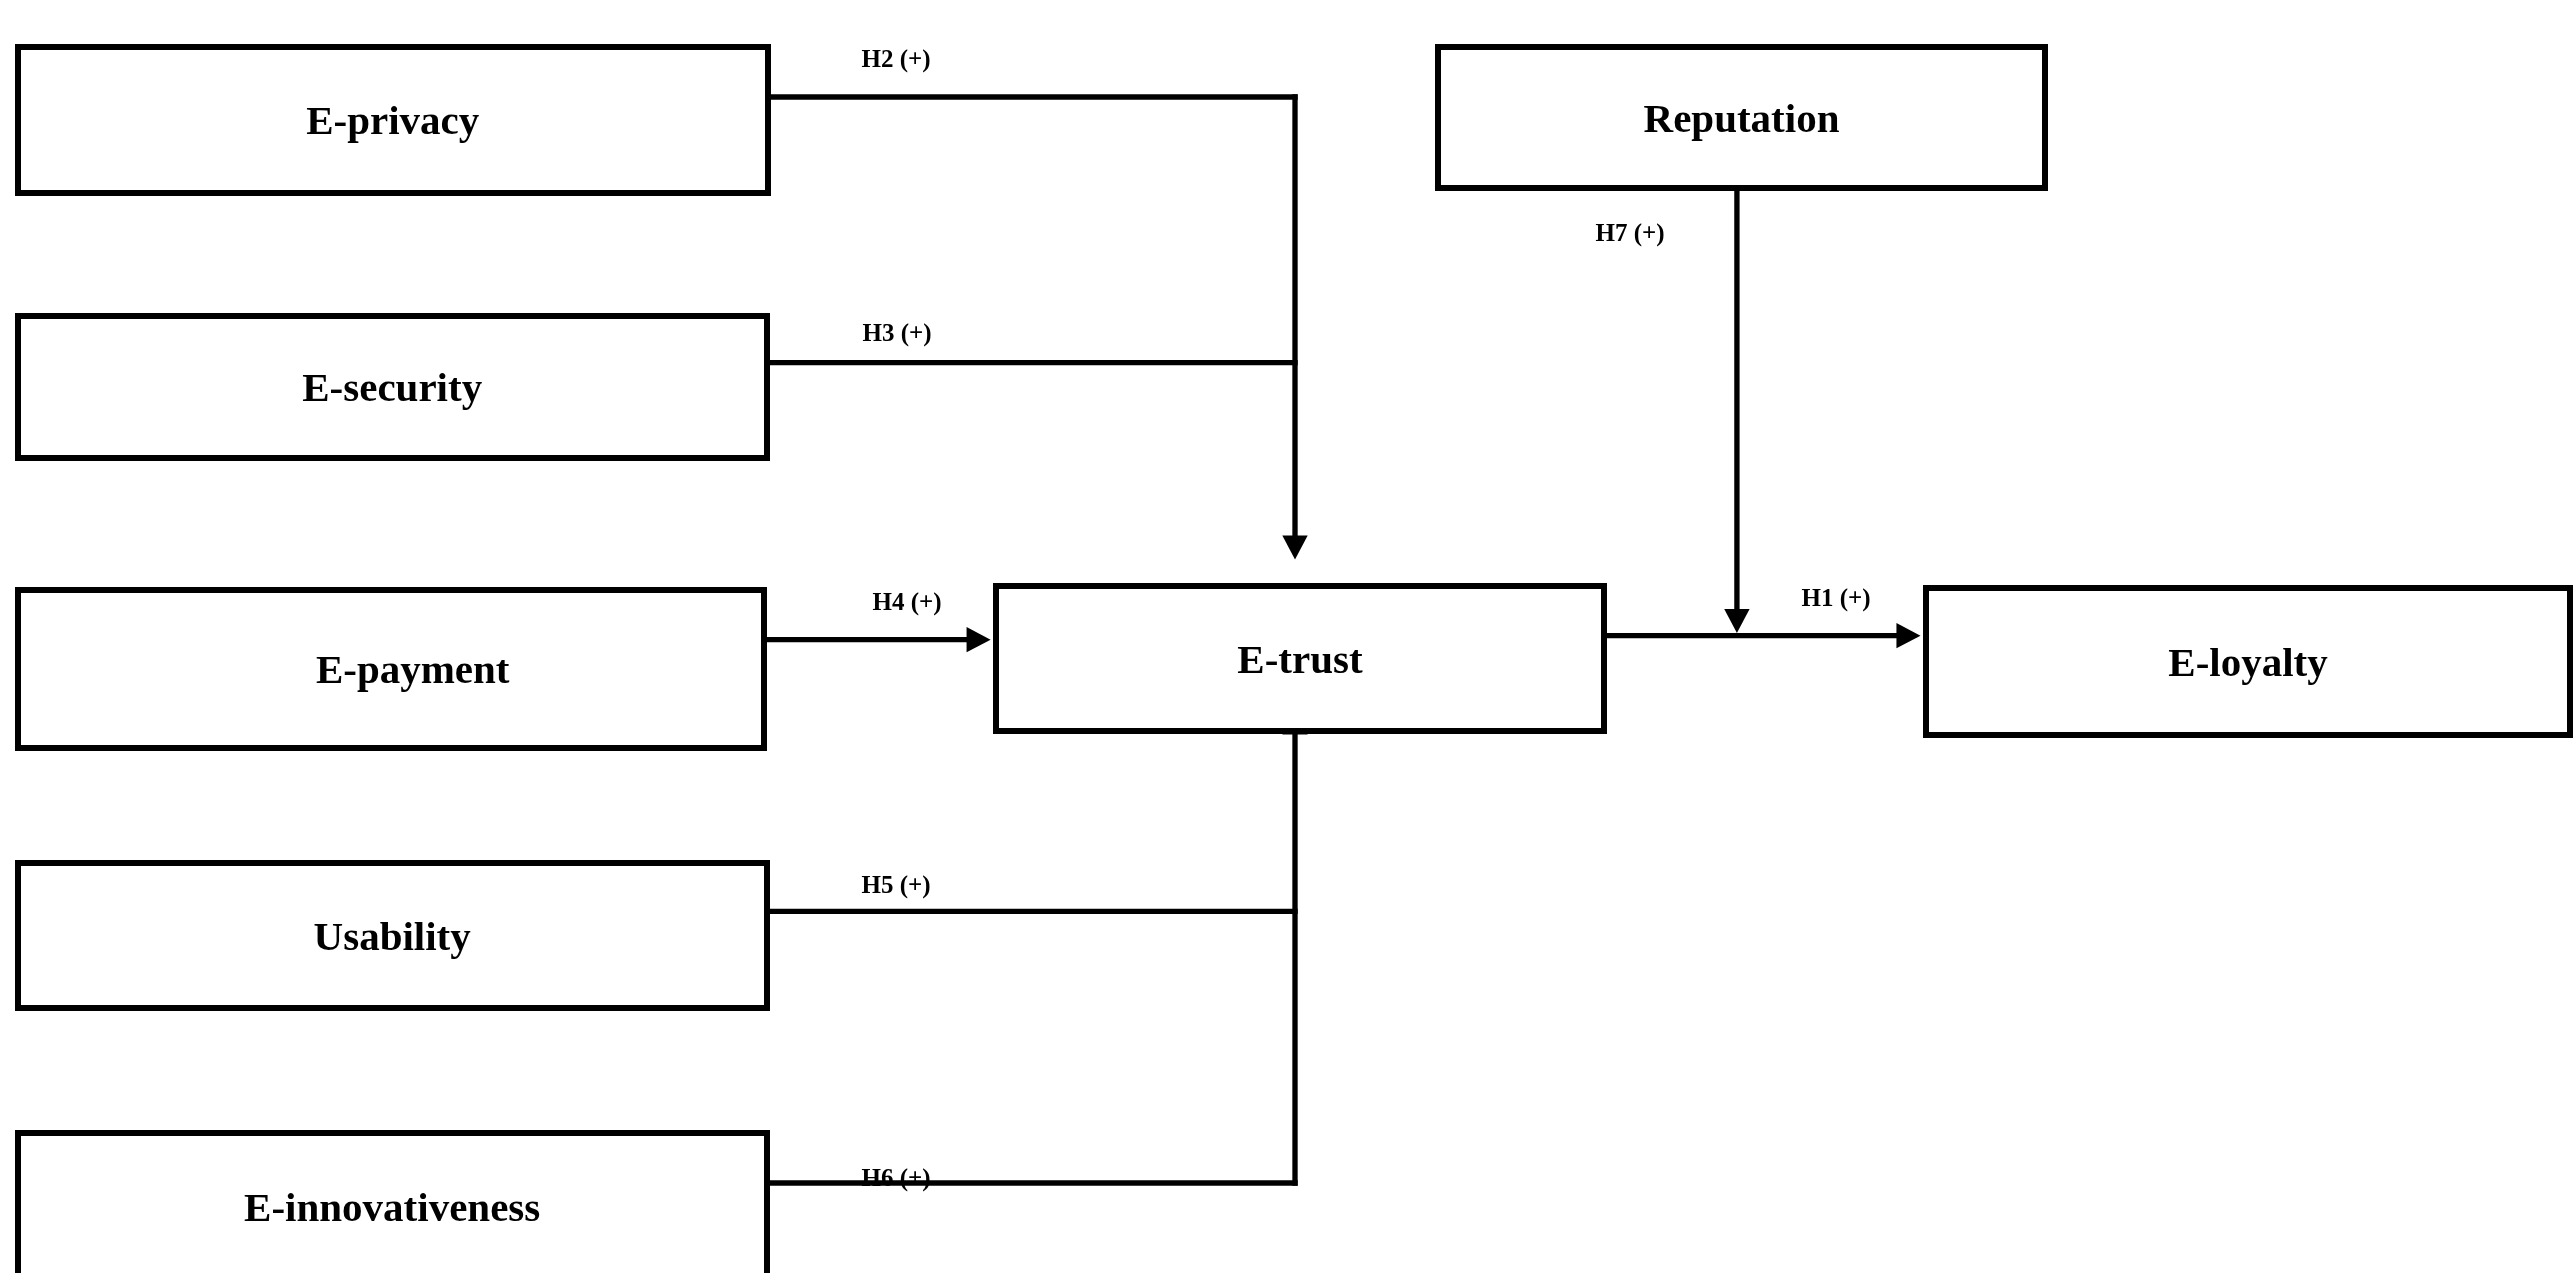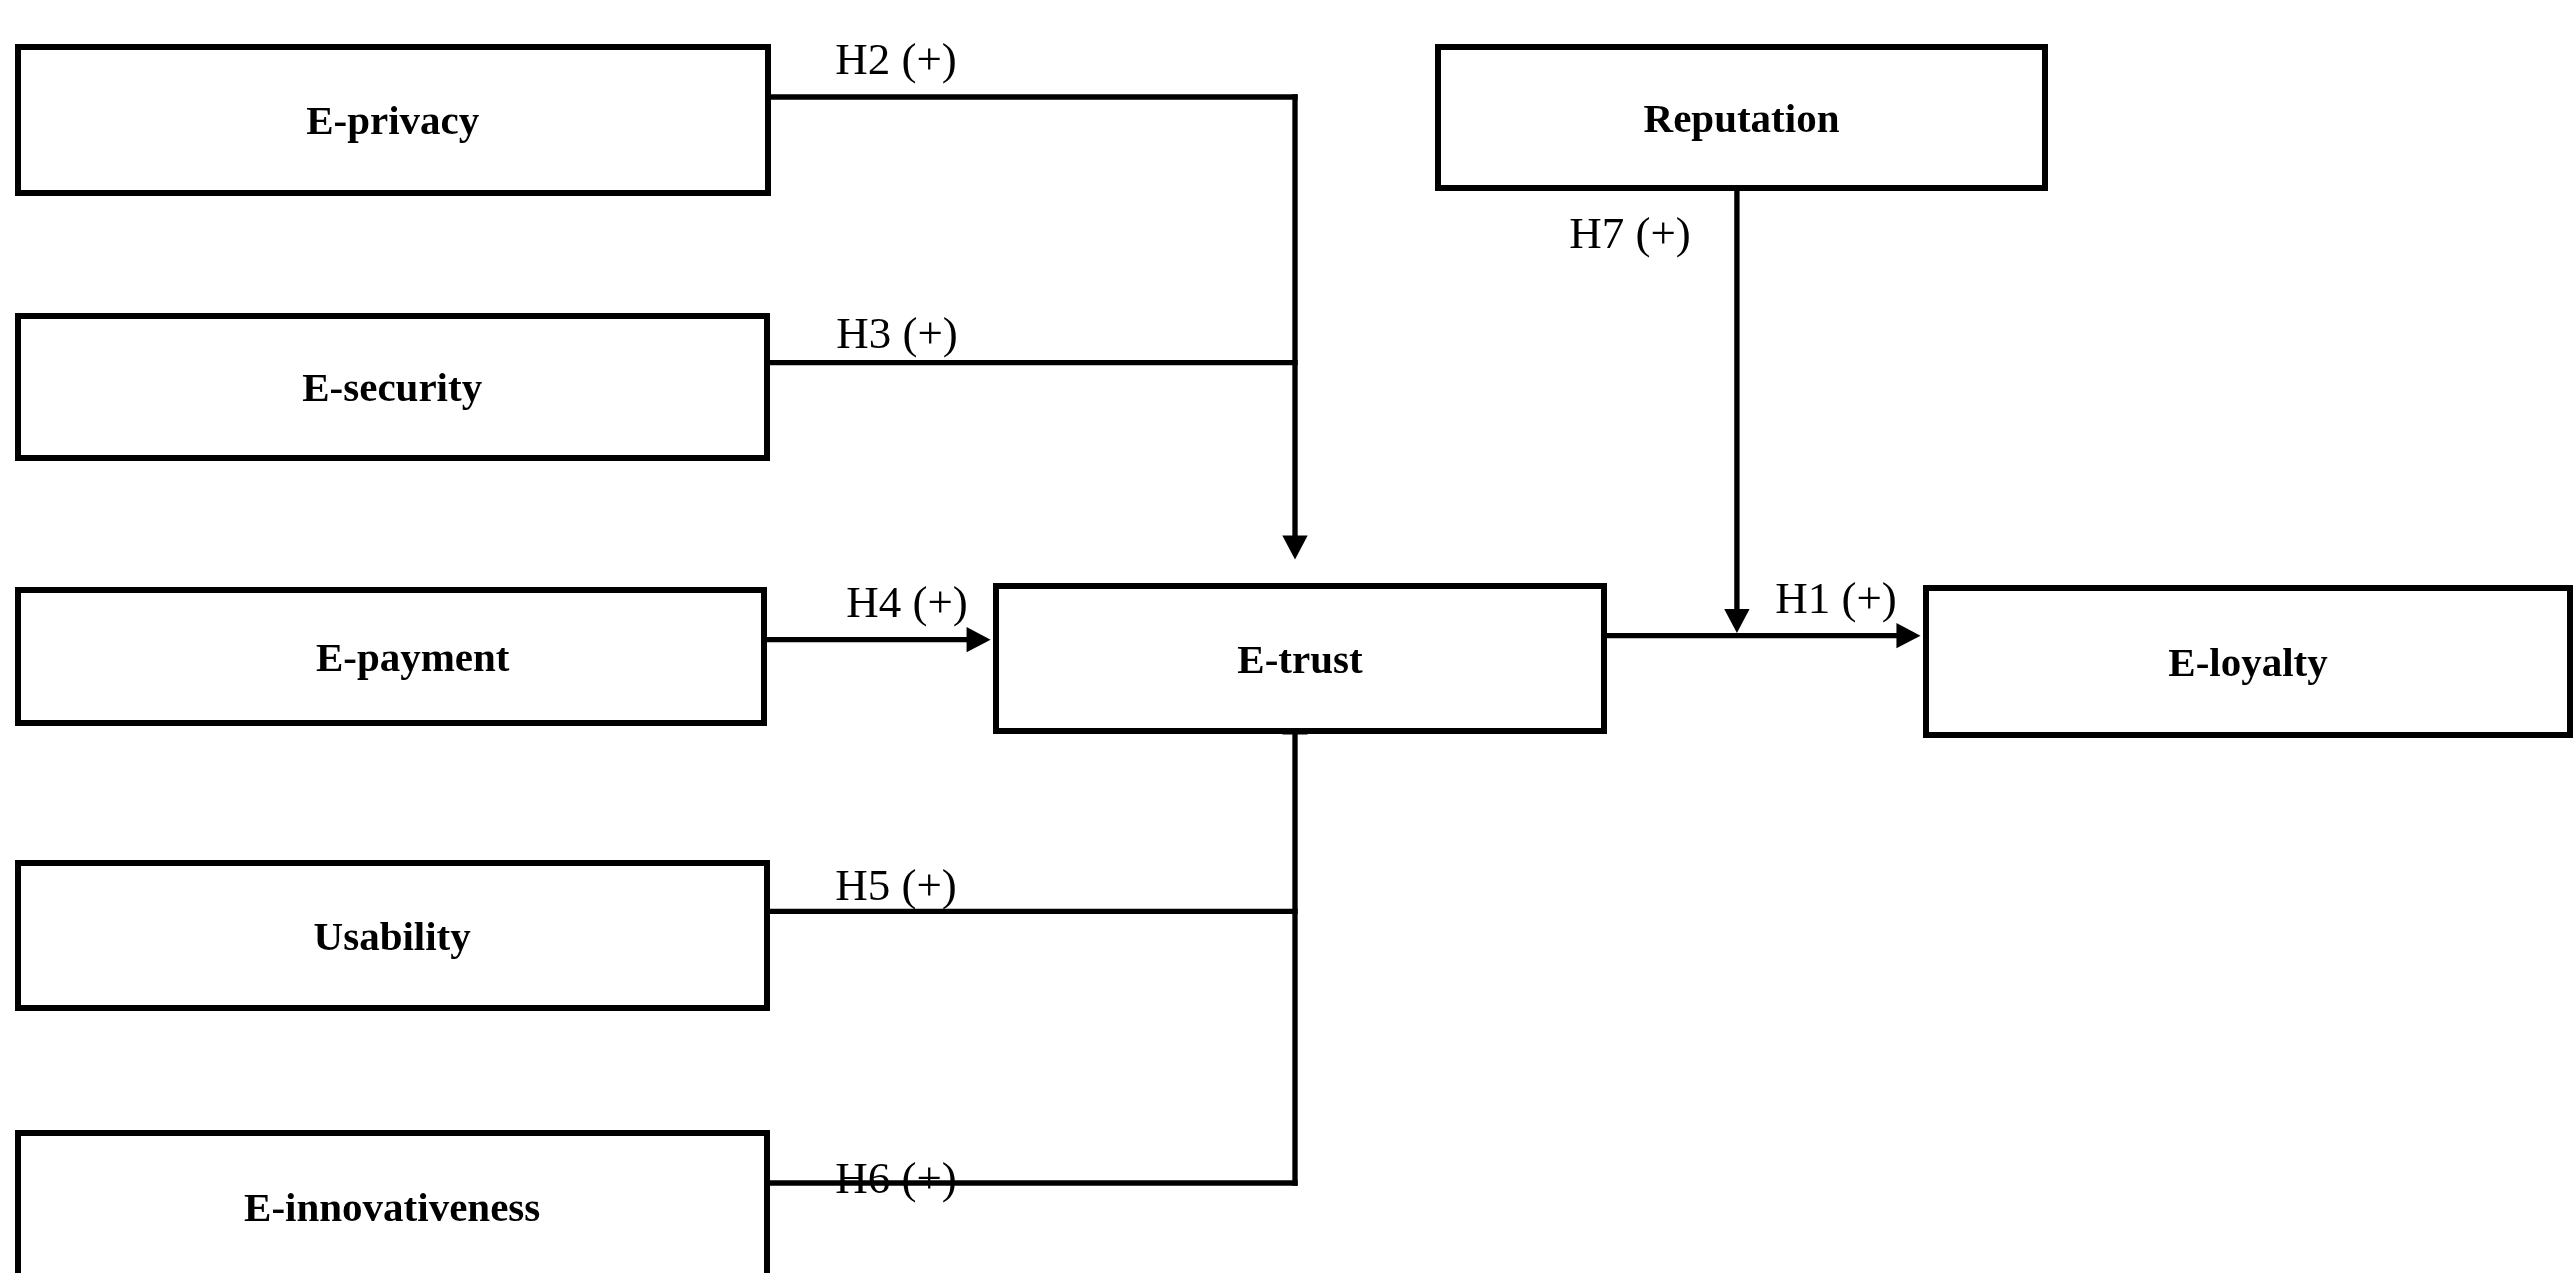--- a/index.html
+++ b/index.html
@@ -35,30 +35,30 @@
   .node-label {
     font-size: 41px;
     font-weight: bold;
     color: #000000;
     white-space: nowrap;
     text-align: center;
   }
   .edge-label {
     position: absolute;
     transform: translate(-50%, -50%);
-    font-size: 45px;
-    font-weight: normal;
+    font-size: 25px;
+    font-weight: bold;
     color: #000000;
     white-space: nowrap;
   }
 
   
   #box-e-privacy        { left: 14.7px;   top: 20px;   width: 756px; height: 152px; }
   #box-e-security       { left: 14.7px;   top: 289px;  width: 755px; height: 148px; }
-  #box-e-payment        { left: 14.7px;   top: 563px;  width: 752px; height: 139px; padding-left: 44px; }
+  #box-e-payment        { left: 14.7px;   top: 563px;  width: 752px; height: 164px; padding-left: 44px; }
   #box-usability        { left: 14.7px;   top: 836px; width: 755px; height: 151px; }
   #box-e-innovativeness { left: 14.7px;   top: 1106px; width: 755px; height: 154px; }
   #box-reputation       { left: 1435px; top: 20px;   width: 613px;  height: 147px; }
   #box-e-trust          { left: 993px; top: 559px;  width: 614px;  height: 151px; }
   #box-e-loyalty        { left: 1923px; top: 561px;  width: 650px;  height: 153px; }
 
   
   #label-h2 { left: 896px; top: 59px;   }
   #label-h3 { left: 897px; top: 333px;  }
   #label-h4 { left: 907px; top: 602px;  }

